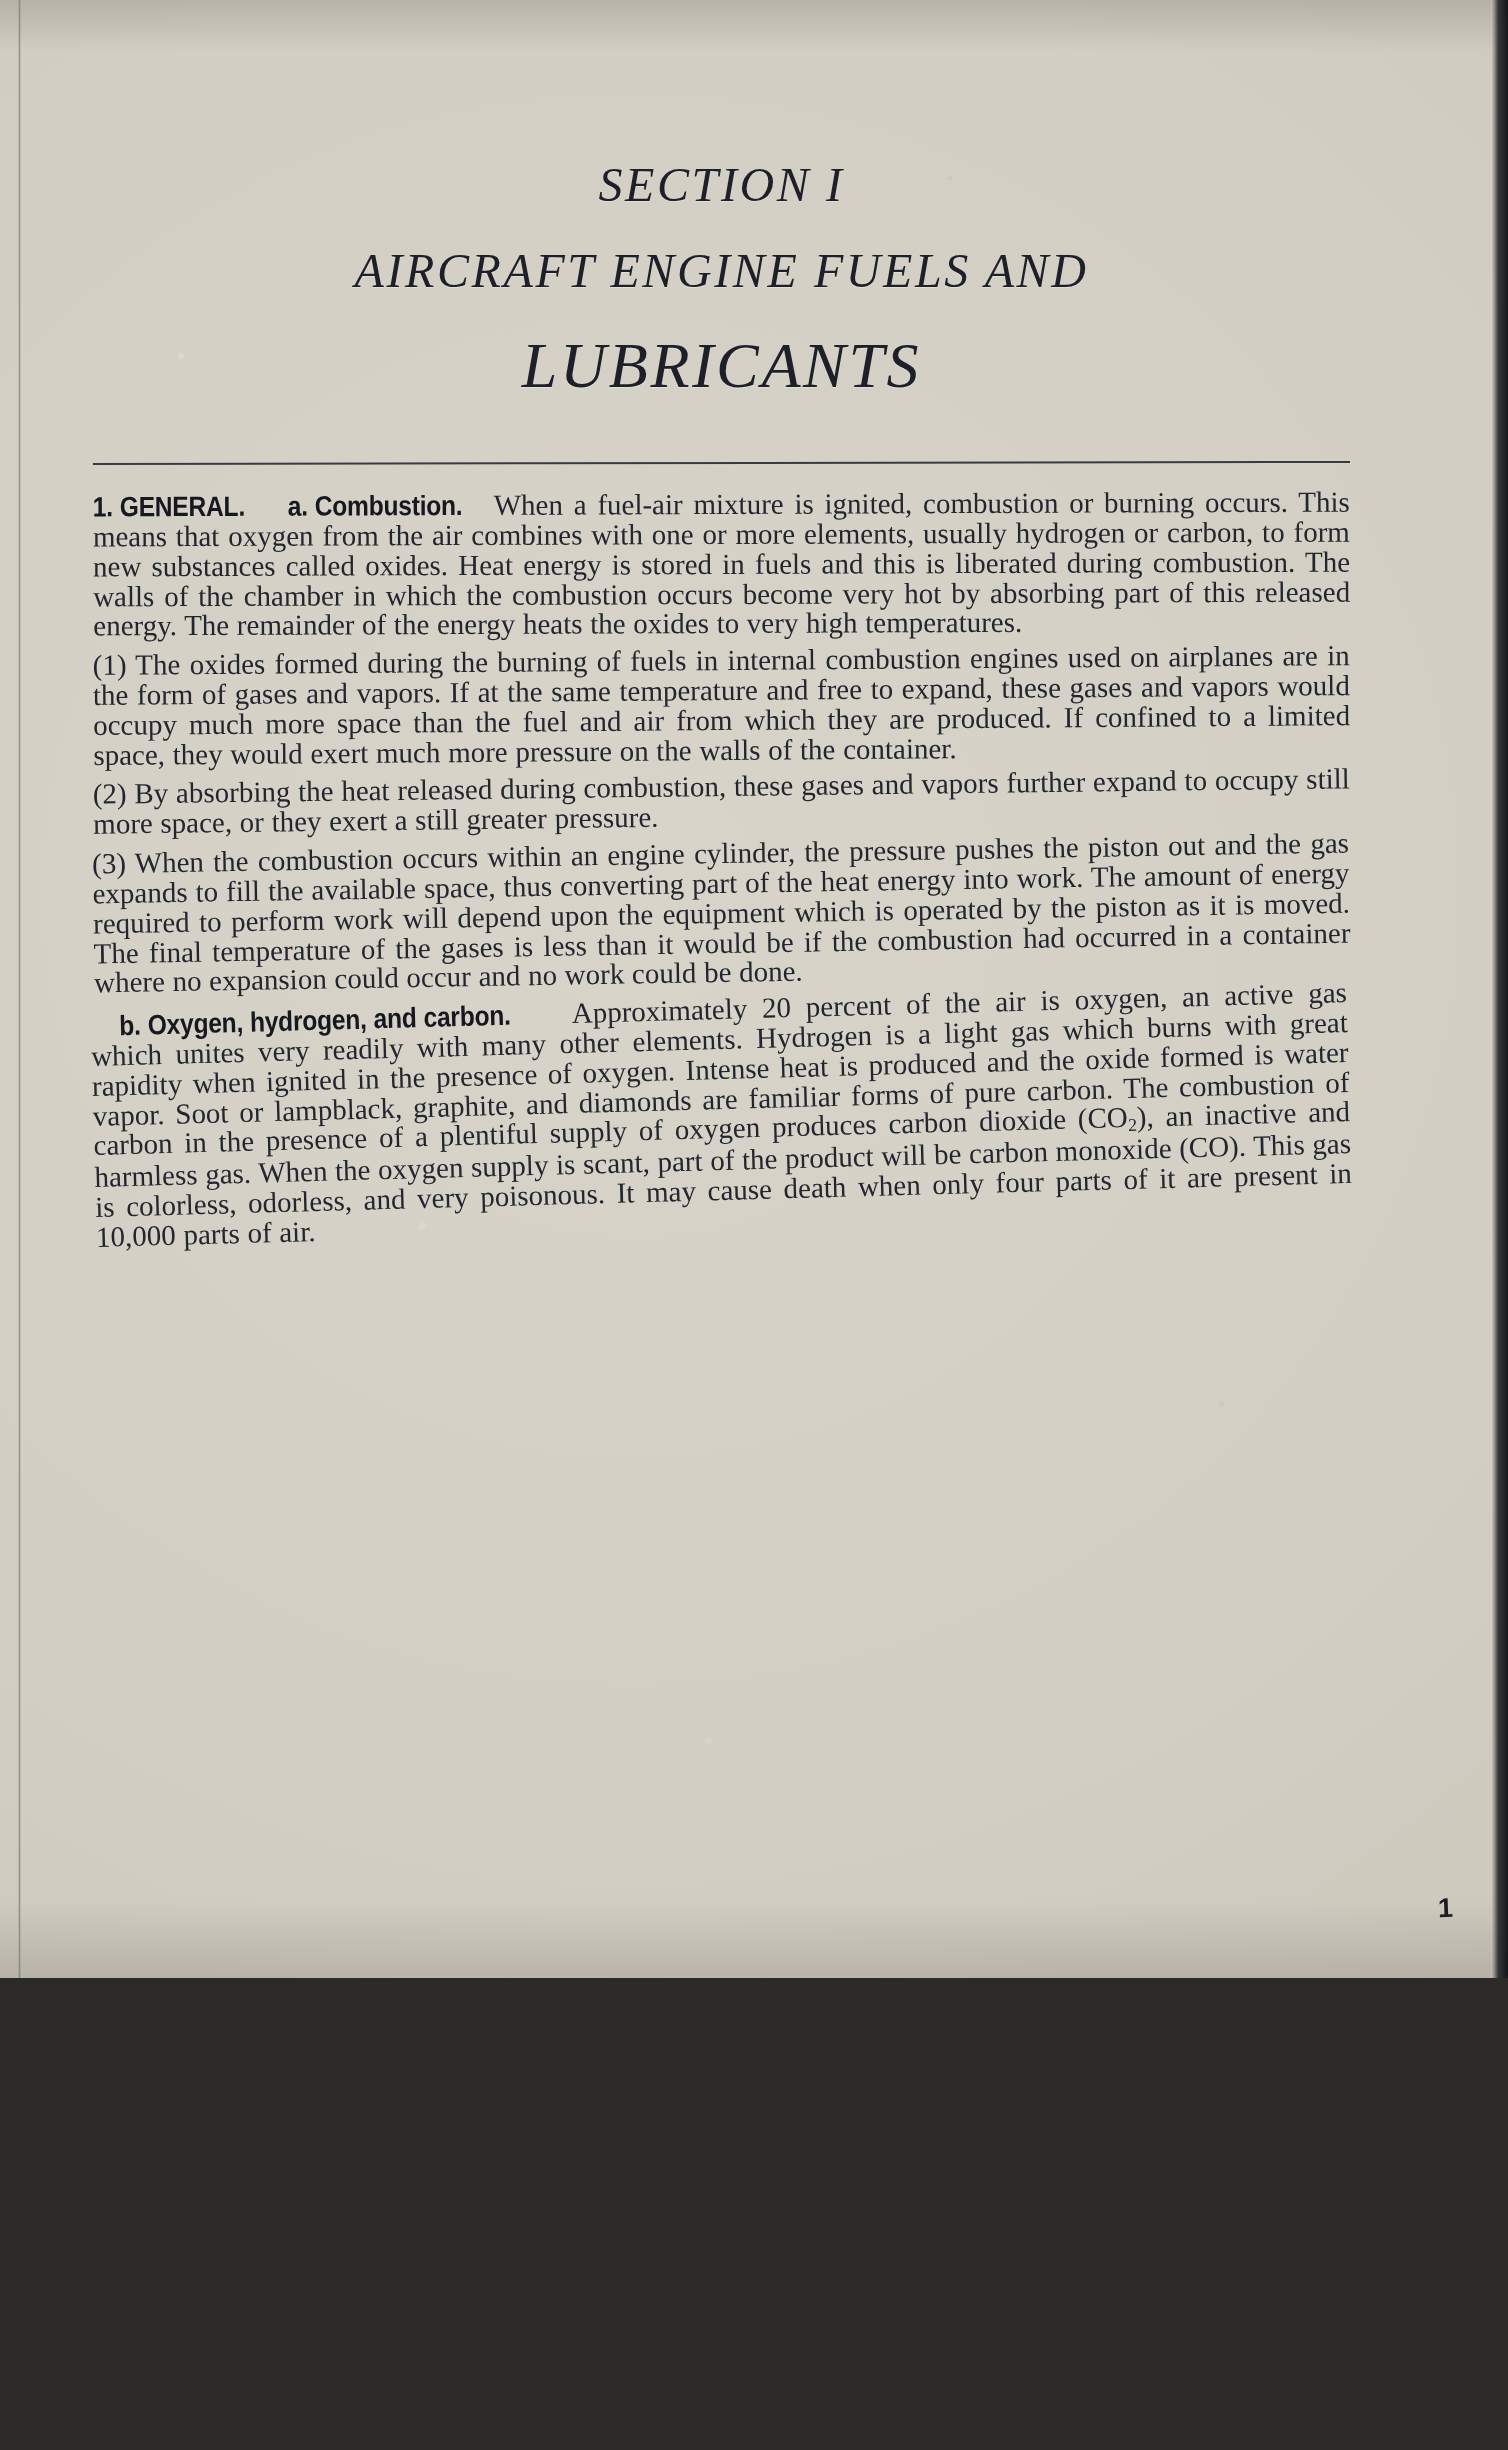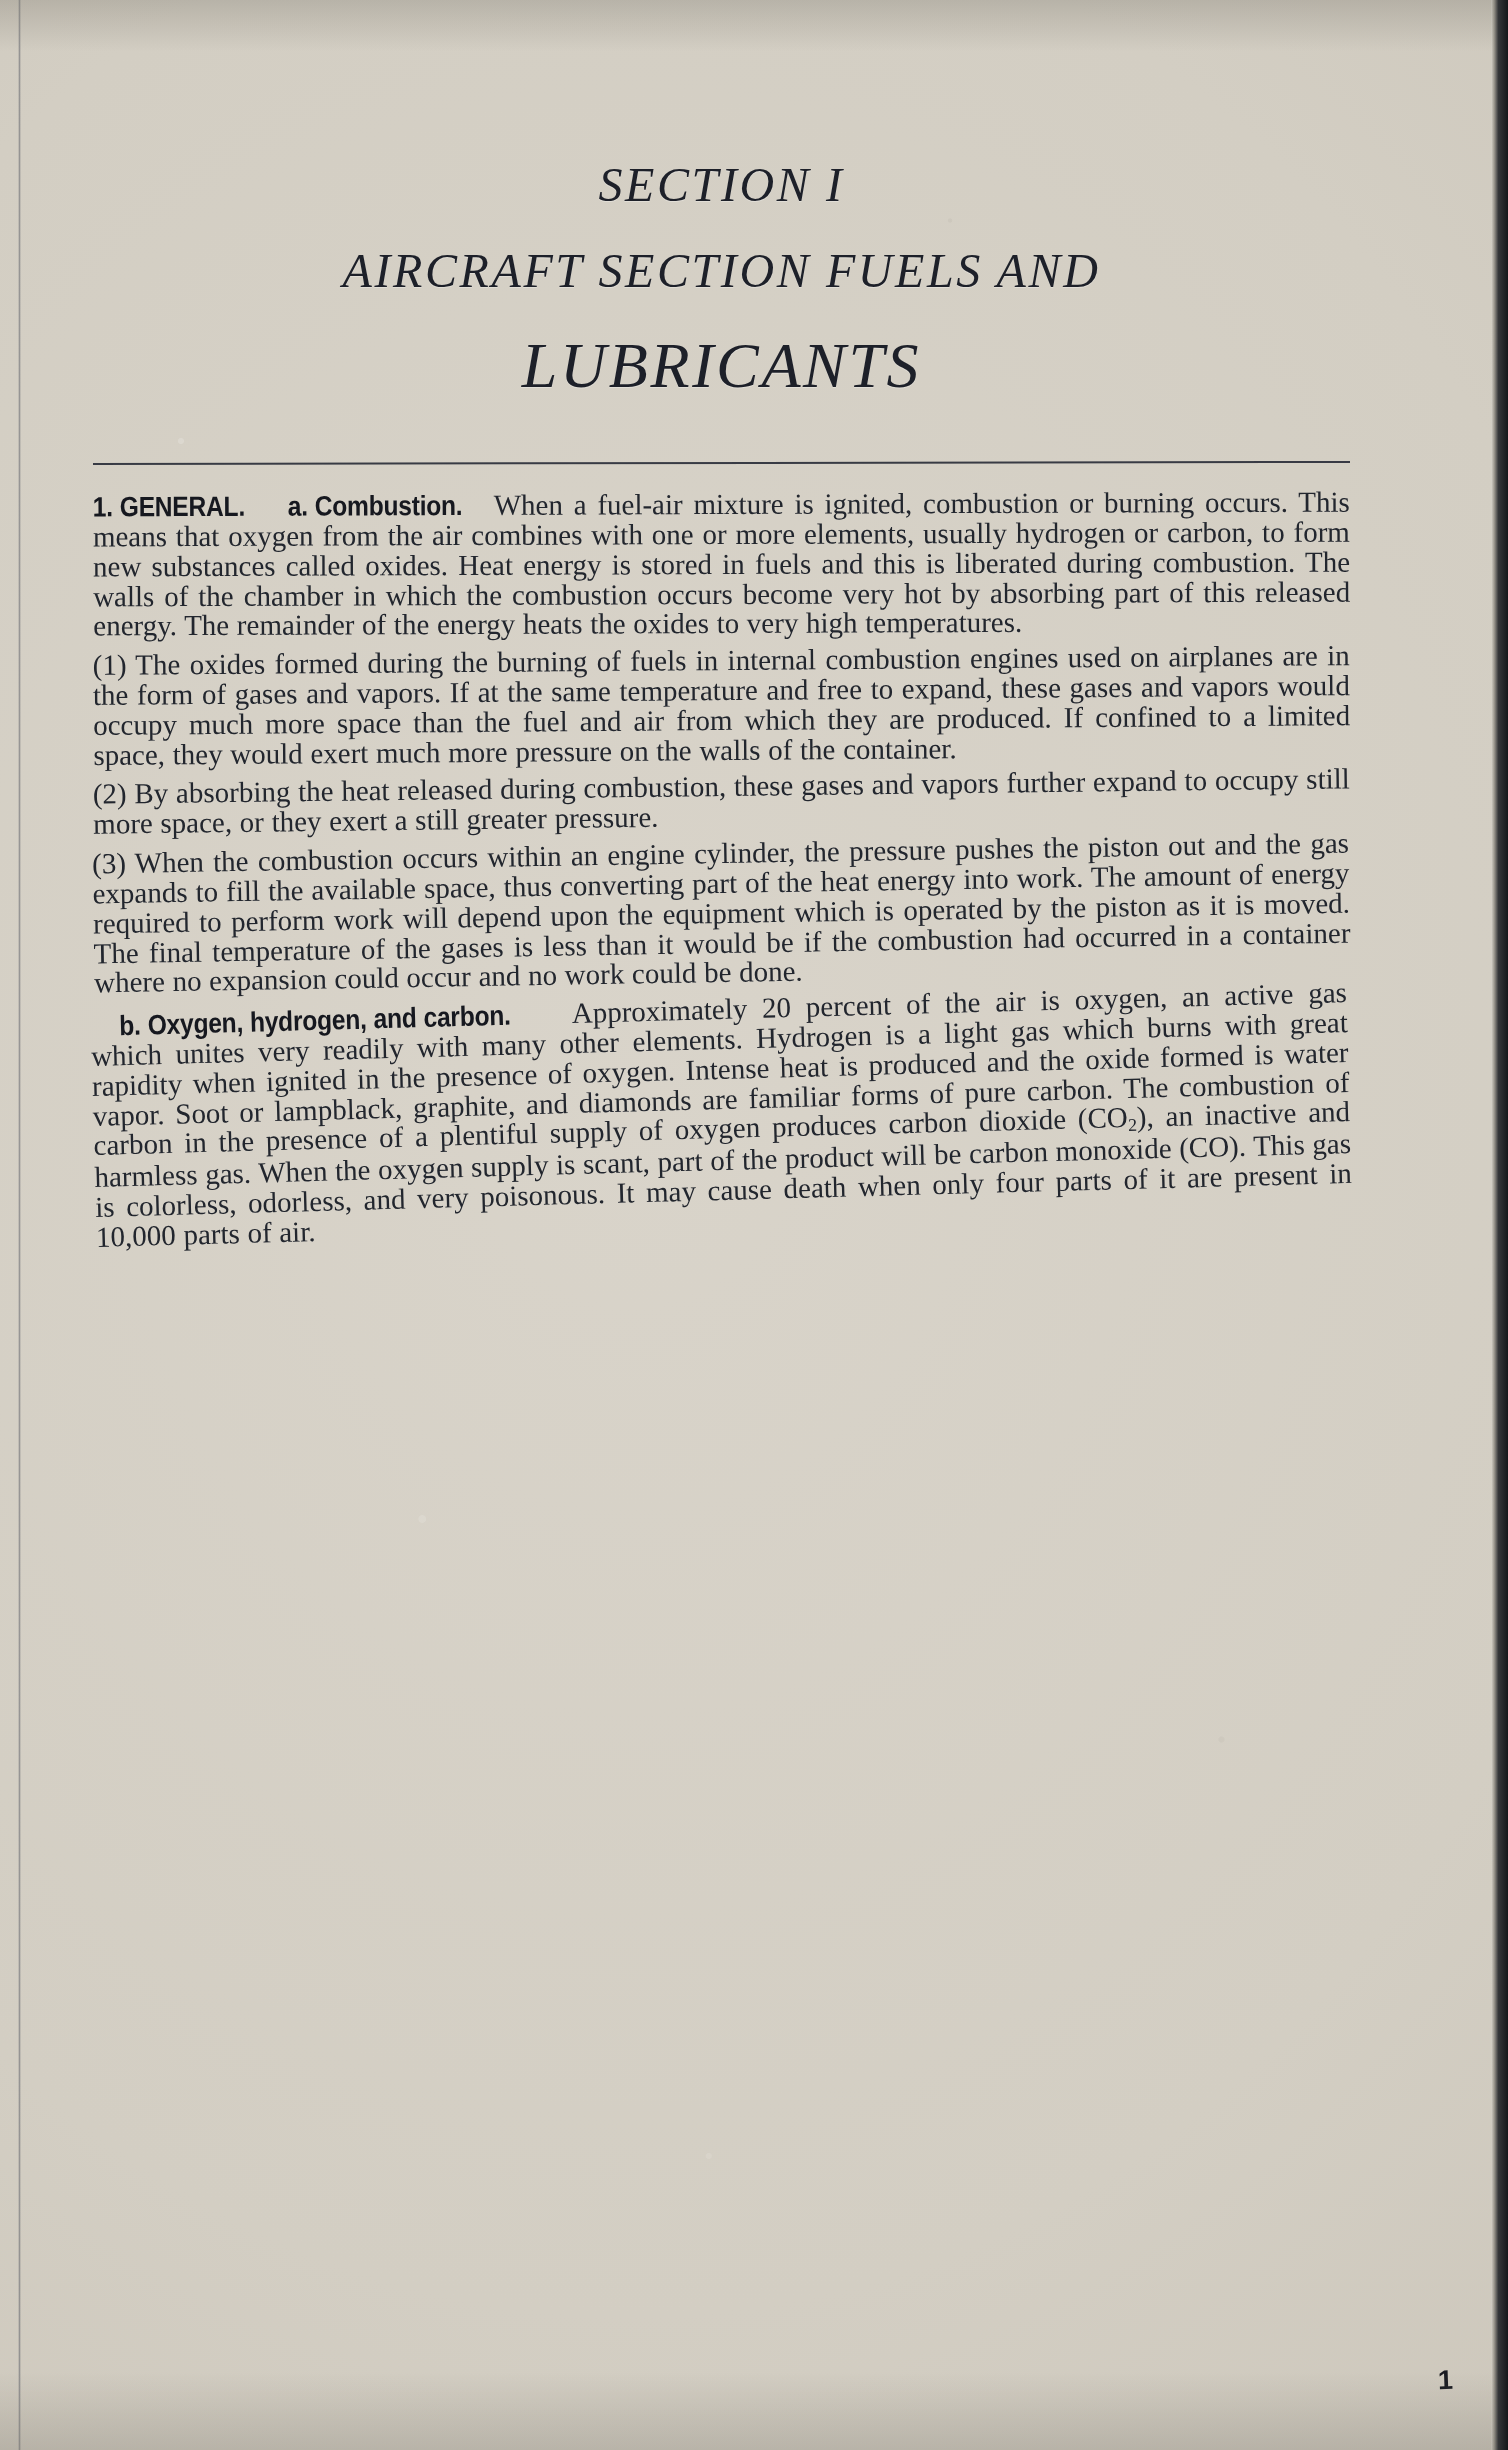--- a/index.html
+++ b/index.html
@@ -3,21 +3,21 @@
 <meta charset="utf-8">
 <style>
   html, body {
     margin: 0;
     padding: 0;
     background: #2b2a28;
   }
   #page {
     position: relative;
     width: 1508px;
-    height: 2450px;
+    height: 1978px;
     overflow: hidden;
     background:
       radial-gradient(ellipse 150% 110% at 42% 45%, #d9d4ca 0%, #d3cec3 45%, #c9c3b7 78%, #bdb7aa 100%);
     font-family: "Liberation Serif", serif;
     color: #23252c;
   }
   
   #grain {
     position: absolute;
     inset: 0;
@@ -154,21 +154,21 @@
 <div id="page">
 
   <div id="grain"></div>
   <div id="left-crease"></div>
   <div id="vig-top"></div>
 
   <div id="content">
 
     <div class="title-block">
       <div class="title-line-1">SECTION I</div>
-      <div class="title-line-2">AIRCRAFT SECTION FUELS AND</div>
+      <div class="title-line-2">AIRCRAFT ENGINE FUELS AND</div>
       <div class="title-line-3">LUBRICANTS</div>
     </div>
 
     <hr class="rule">
 
     <div class="body-col">
 
       <p class="para rot-a"><span class="runin">1. GENERAL.</span><span class="runin second">a. Combustion.</span><span>When a fuel-air mixture is ignited, combustion or burning occurs. This means that oxygen from the air combines with one or more elements, usually hydrogen or carbon, to form new substances called oxides. Heat energy is stored in fuels and this is liberated during combustion. The walls of the chamber in which the combustion occurs become very hot by absorbing part of this released energy. The remainder of the energy heats the oxides to very high temperatures.</span></p>
 
       <p class="para rot-b">(1) The oxides formed during the burning of fuels in internal combustion engines used on airplanes are in the form of gases and vapors. If at the same temperature and free to expand, these gases and vapors would occupy much more space than the fuel and air from which they are produced. If confined to a limited space, they would exert much more pressure on the walls of the container.</p>

